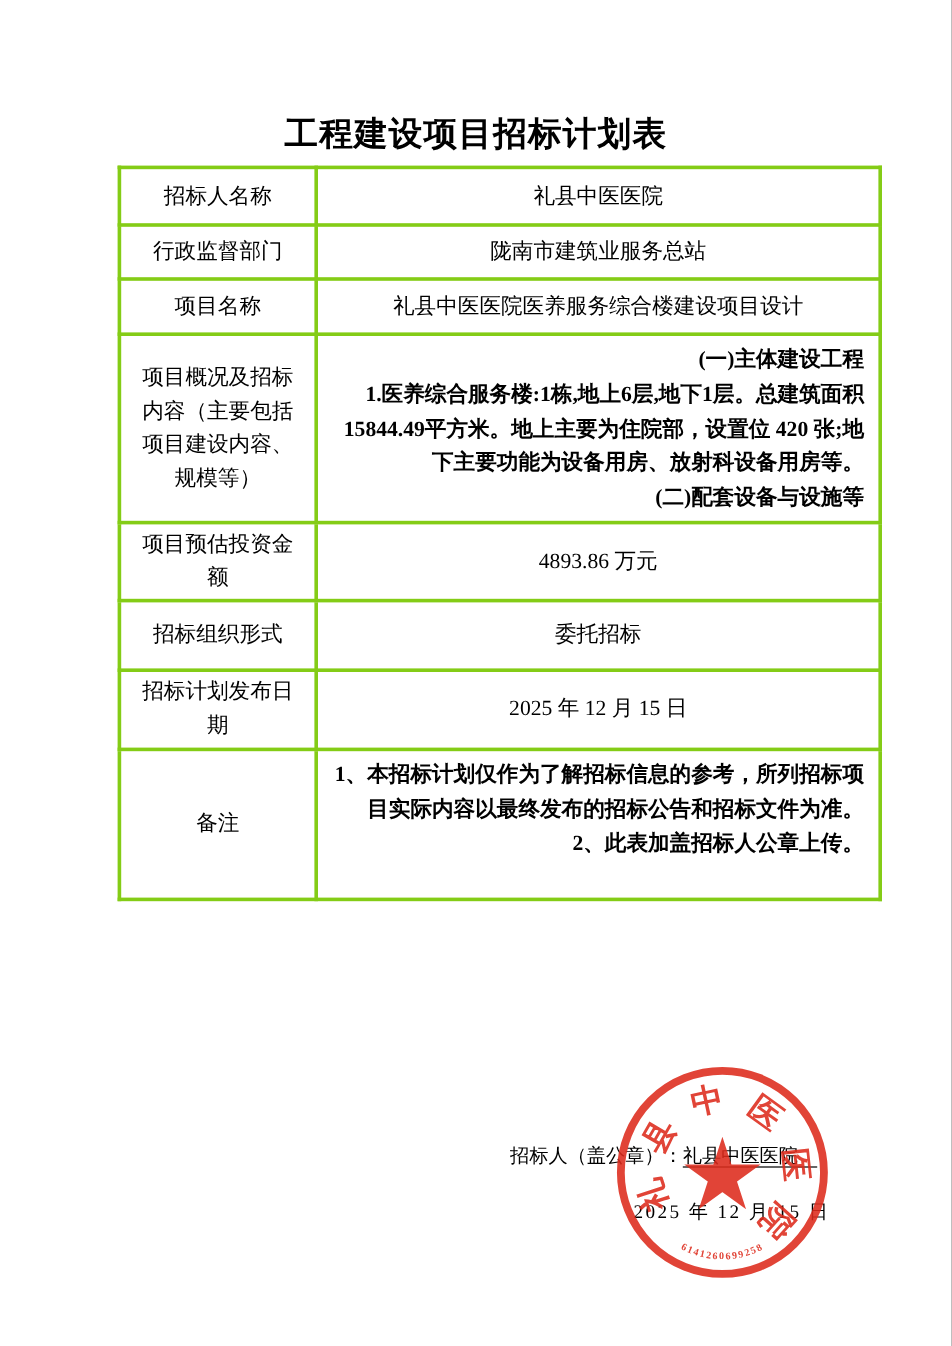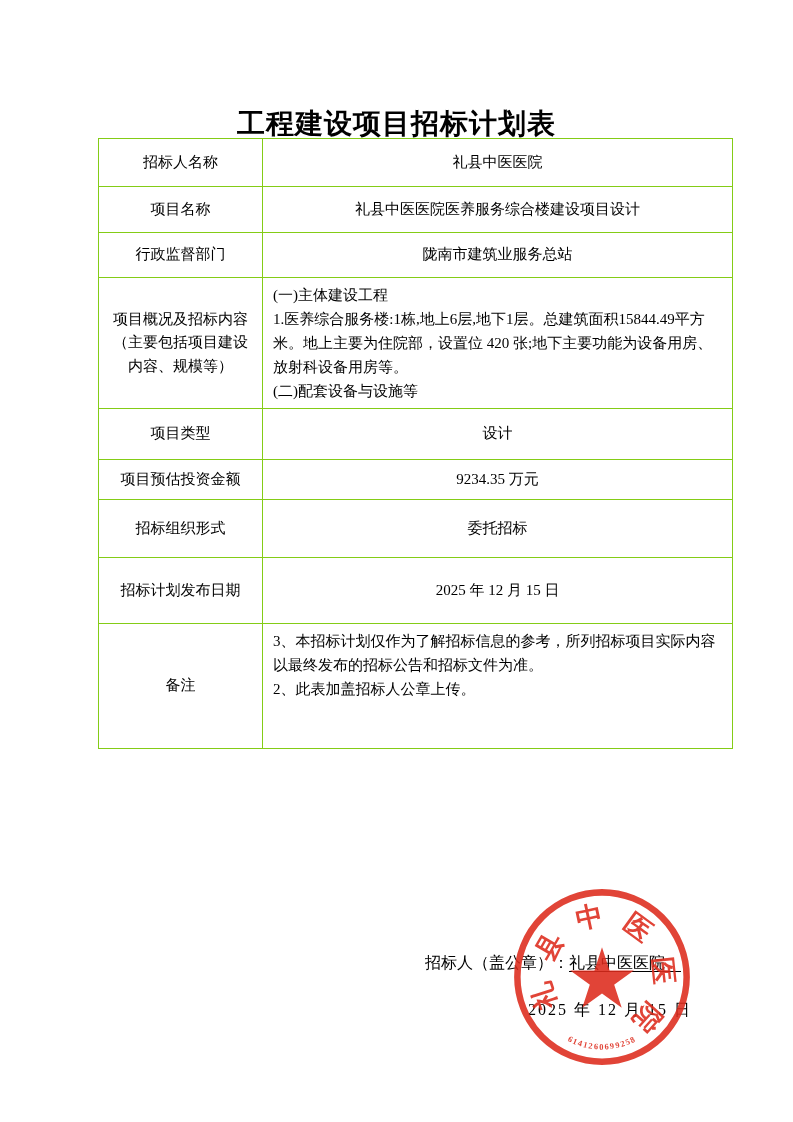--- a/index.html
+++ b/index.html
@@ -16,52 +16,52 @@
   }
   .title {
     position: absolute;
     top: 93px;
     left: 0;
     width: 100%;
     text-align: center;
     font-size: 28px;
     font-weight: 700;
     letter-spacing: 1px;
-    margin-top: 12px;
   }
   table.doc-table {
     position: absolute;
     left: 98px;
     top: 138px;
     width: 634px;
     border-collapse: collapse;
     table-layout: fixed;
   }
   table.doc-table td {
-    border: 1px solid #84cc16;
-    font-size: 15px;
+    border: 3px solid #84cc16;
+    font-size: 18px;
     line-height: 1.55;
     vertical-align: middle;
   }
   td.label-cell {
     width: 164px;
     text-align: center;
     padding: 3px 10px;
   }
   td.value-cell {
     width: 470px;
     text-align: center;
     padding: 3px 8px;
     white-space: pre-line;
   }
   td.value-cell.left-top {
-    text-align: left;
+    text-align: right;
     vertical-align: top;
     padding: 5px 12px 5px 10px;
     line-height: 1.6;
+    font-weight: bold;
   }
   .sig-line {
     position: absolute;
     left: 425px;
     top: 953px;
     font-size: 16px;
     white-space: nowrap;
   }
   .sig-name {
     border-bottom: 1.5px solid #000;
@@ -92,53 +92,49 @@
 <div class="page">
 
   <h1 class="title">工程建设项目招标计划表</h1>
 
   <table class="doc-table">
     <tbody>
       <tr style="height:48px">
         <td class="label-cell">招标人名称</td>
         <td class="value-cell">礼县中医医院</td>
       </tr>
+      <tr style="height:45px">
+        <td class="label-cell">行政监督部门</td>
+        <td class="value-cell">陇南市建筑业服务总站</td>
+      </tr>
       <tr style="height:46px">
         <td class="label-cell">项目名称</td>
         <td class="value-cell">礼县中医医院医养服务综合楼建设项目设计</td>
-      </tr>
-      <tr style="height:45px">
-        <td class="label-cell">行政监督部门</td>
-        <td class="value-cell">陇南市建筑业服务总站</td>
       </tr>
       <tr style="height:125px">
         <td class="label-cell">项目概况及招标内容（主要包括项目建设内容、规模等）</td>
         <td class="value-cell left-top">(一)主体建设工程
 1.医养综合服务楼:1栋,地上6层,地下1层。总建筑面积15844.49平方米。地上主要为住院部，设置位 420 张;地下主要功能为设备用房、放射科设备用房等。
 (二)配套设备与设施等</td>
       </tr>
-      <tr style="height:51px">
-        <td class="label-cell">项目类型</td>
-        <td class="value-cell">设计</td>
-      </tr>
       <tr style="height:40px">
         <td class="label-cell">项目预估投资金额</td>
-        <td class="value-cell">9234.35 万元</td>
+        <td class="value-cell">4893.86 万元</td>
       </tr>
       <tr style="height:58px">
         <td class="label-cell">招标组织形式</td>
         <td class="value-cell">委托招标</td>
       </tr>
       <tr style="height:66px">
         <td class="label-cell">招标计划发布日期</td>
         <td class="value-cell">2025 年 12 月 15 日</td>
       </tr>
       <tr style="height:125px">
         <td class="label-cell">备注</td>
-        <td class="value-cell left-top">3、本招标计划仅作为了解招标信息的参考，所列招标项目实际内容以最终发布的招标公告和招标文件为准。
+        <td class="value-cell left-top">1、本招标计划仅作为了解招标信息的参考，所列招标项目实际内容以最终发布的招标公告和招标文件为准。
 2、此表加盖招标人公章上传。</td>
       </tr>
     </tbody>
   </table>
 
   <div class="sig-line"><span>招标人（盖公章）：</span><span class="sig-name">礼县中医医院</span></div>
 
   <div class="sig-date">2025 年 12 月 15 日</div>
 
   <svg class="seal" viewBox="0 0 200 200" xmlns="http://www.w3.org/2000/svg">

